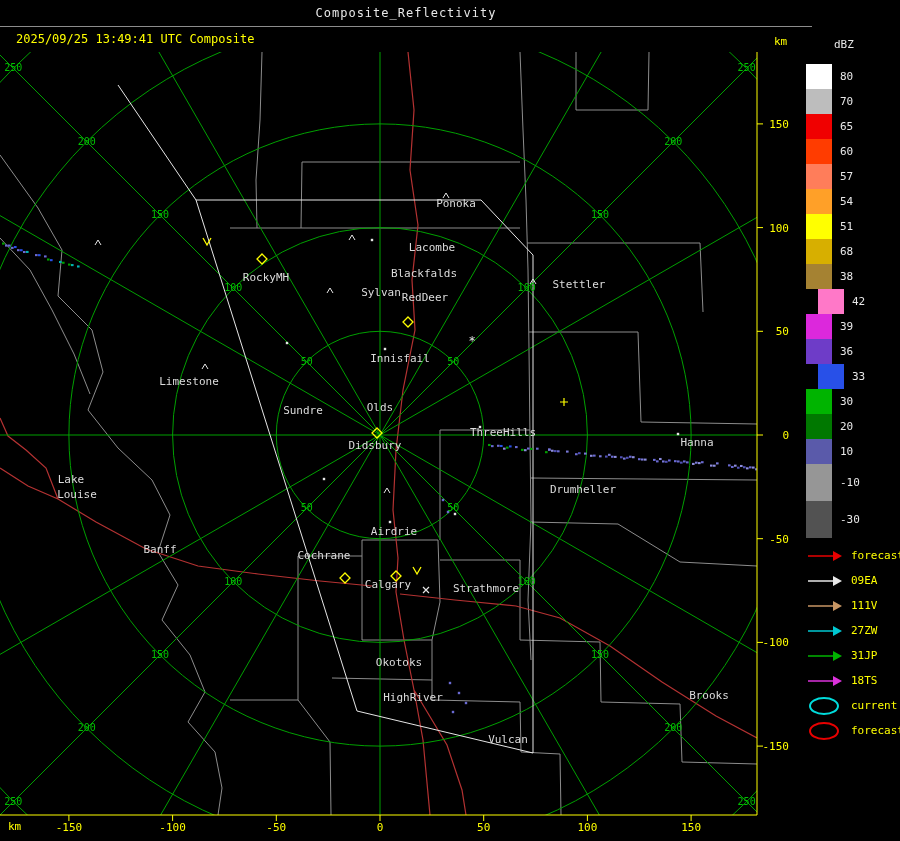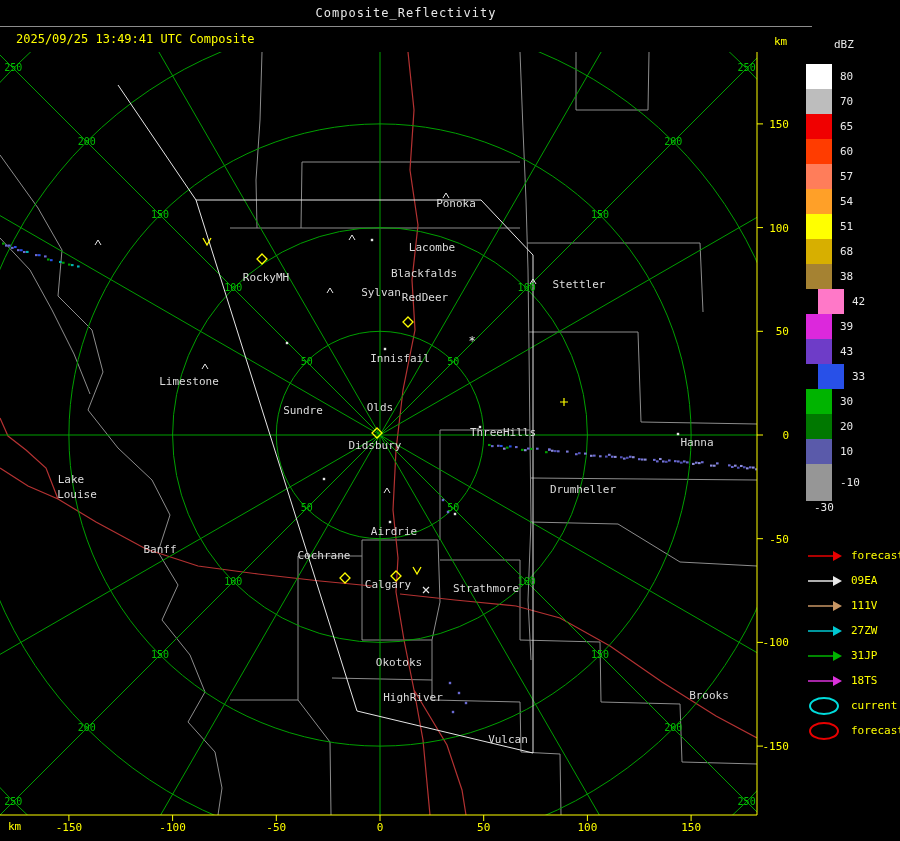--- a/index.html
+++ b/index.html
@@ -313,21 +313,21 @@
       <div class="scale-row" style="height: 25px; padding-left: 12px;">
         <div class="swatch" style="background: rgb(255, 120, 200);"></div>
         <div class="scale-label">42</div>
       </div>
       <div class="scale-row" style="height: 25px;">
         <div class="swatch" style="background: rgb(220, 40, 220);"></div>
         <div class="scale-label">39</div>
       </div>
       <div class="scale-row" style="height: 25px;">
         <div class="swatch" style="background: rgb(110, 60, 200);"></div>
-        <div class="scale-label">43</div>
+        <div class="scale-label">36</div>
       </div>
       <div class="scale-row" style="height: 25px; padding-left: 12px;">
         <div class="swatch" style="background: rgb(40, 80, 232);"></div>
         <div class="scale-label">33</div>
       </div>
       <div class="scale-row" style="height: 25px;">
         <div class="swatch" style="background: rgb(0, 180, 0);"></div>
         <div class="scale-label">30</div>
       </div>
       <div class="scale-row" style="height: 25px;">
@@ -335,21 +335,21 @@
         <div class="scale-label">20</div>
       </div>
       <div class="scale-row" style="height: 25px;">
         <div class="swatch" style="background: rgb(90, 90, 170);"></div>
         <div class="scale-label">10</div>
       </div>
       <div class="scale-row" style="height: 37px;">
         <div class="swatch" style="background: rgb(150, 150, 150);"></div>
         <div class="scale-label">-10</div>
       </div>
-      <div class="scale-row" style="height: 37px; flex-direction: column;">
+      <div class="scale-row" style="height: 37px;">
         <div class="swatch" style="background: rgb(82, 82, 82);"></div>
         <div class="scale-label">-30</div>
       </div>
     </div>
   <div id="legend">
       <div class="legend-row">
         <svg width="38" height="20">
           <line x1="2" y1="10" x2="28" y2="10" stroke="#e80000" stroke-width="1.5"></line>
           <polygon points="27,5 36,10 27,15" fill="#e80000"></polygon>
         </svg>

